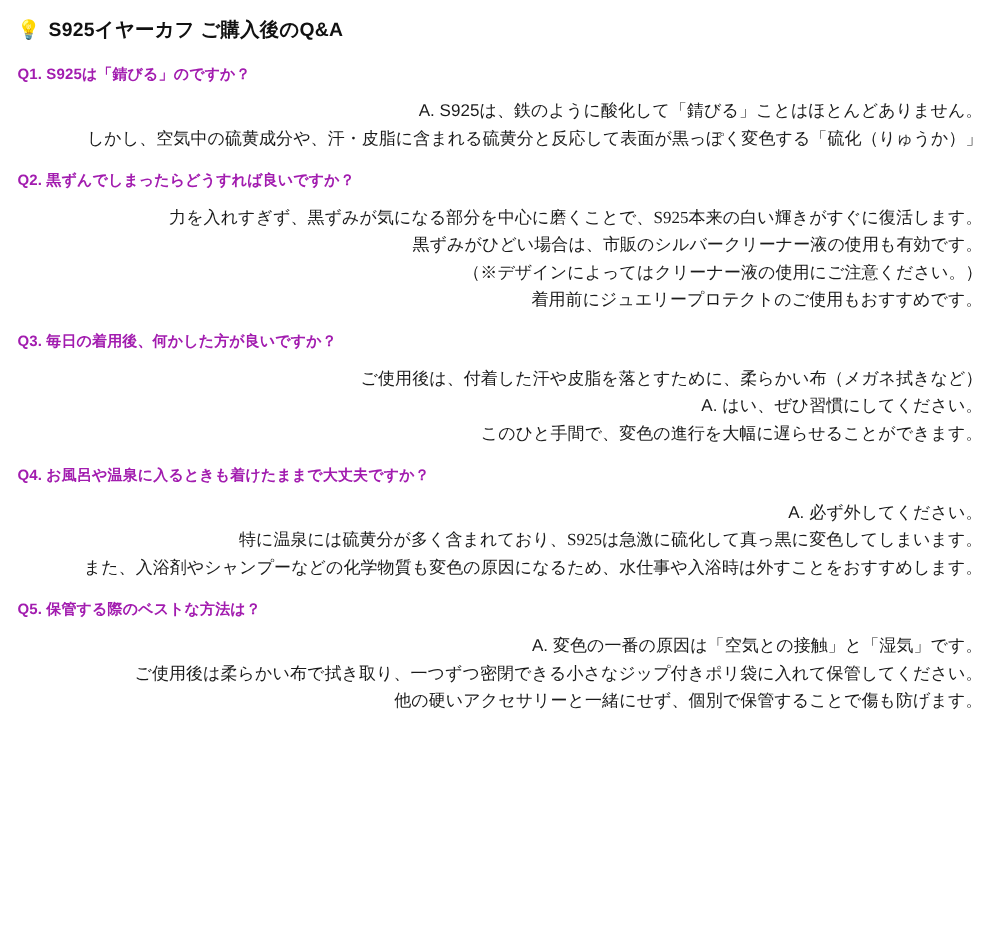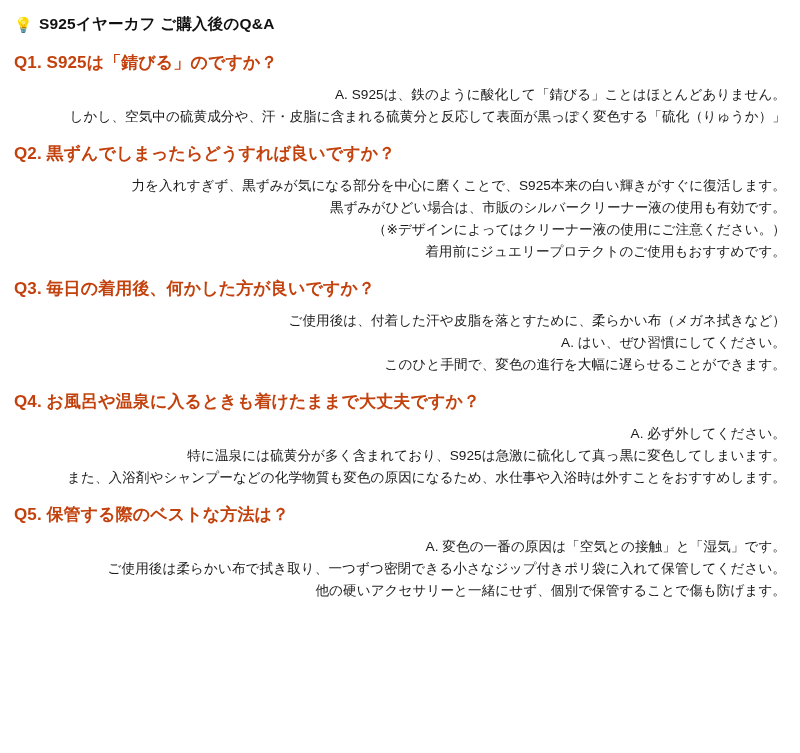--- a/index.html
+++ b/index.html
@@ -32,41 +32,42 @@
   }
   .title-icon {
     font-size: 15px;
     line-height: 1;
     color: #d9a300;
   }
   .qa-block {
     margin-bottom: 14px;
   }
   .q-line {
-    font-size: 17px;
+    font-size: 12px;
     font-weight: bold;
-    color: #c2410c;
+    color: #a21caf;
     margin-bottom: 10px;
     letter-spacing: 0.1px;
   }
   .a-body {
     padding-left: 14px;
   }
   .a-line {
     font-size: 13.6px;
     line-height: 1.62;
     color: #1a1a1a;
     white-space: pre-wrap;
     letter-spacing: 0.05px;
     text-align: right;
   }
   .a-line.first {
     margin-left: 0;
   }
   .a-line.cont {
+    font-family: Liberation Serif, serif;
   }
 </style>
 </head>
 <body>
 
 <div class="page">
 
   <div class="doc-title">
     <span class="title-icon">💡</span>
     <span>S925イヤーカフ ご購入後のQ&amp;A</span>

